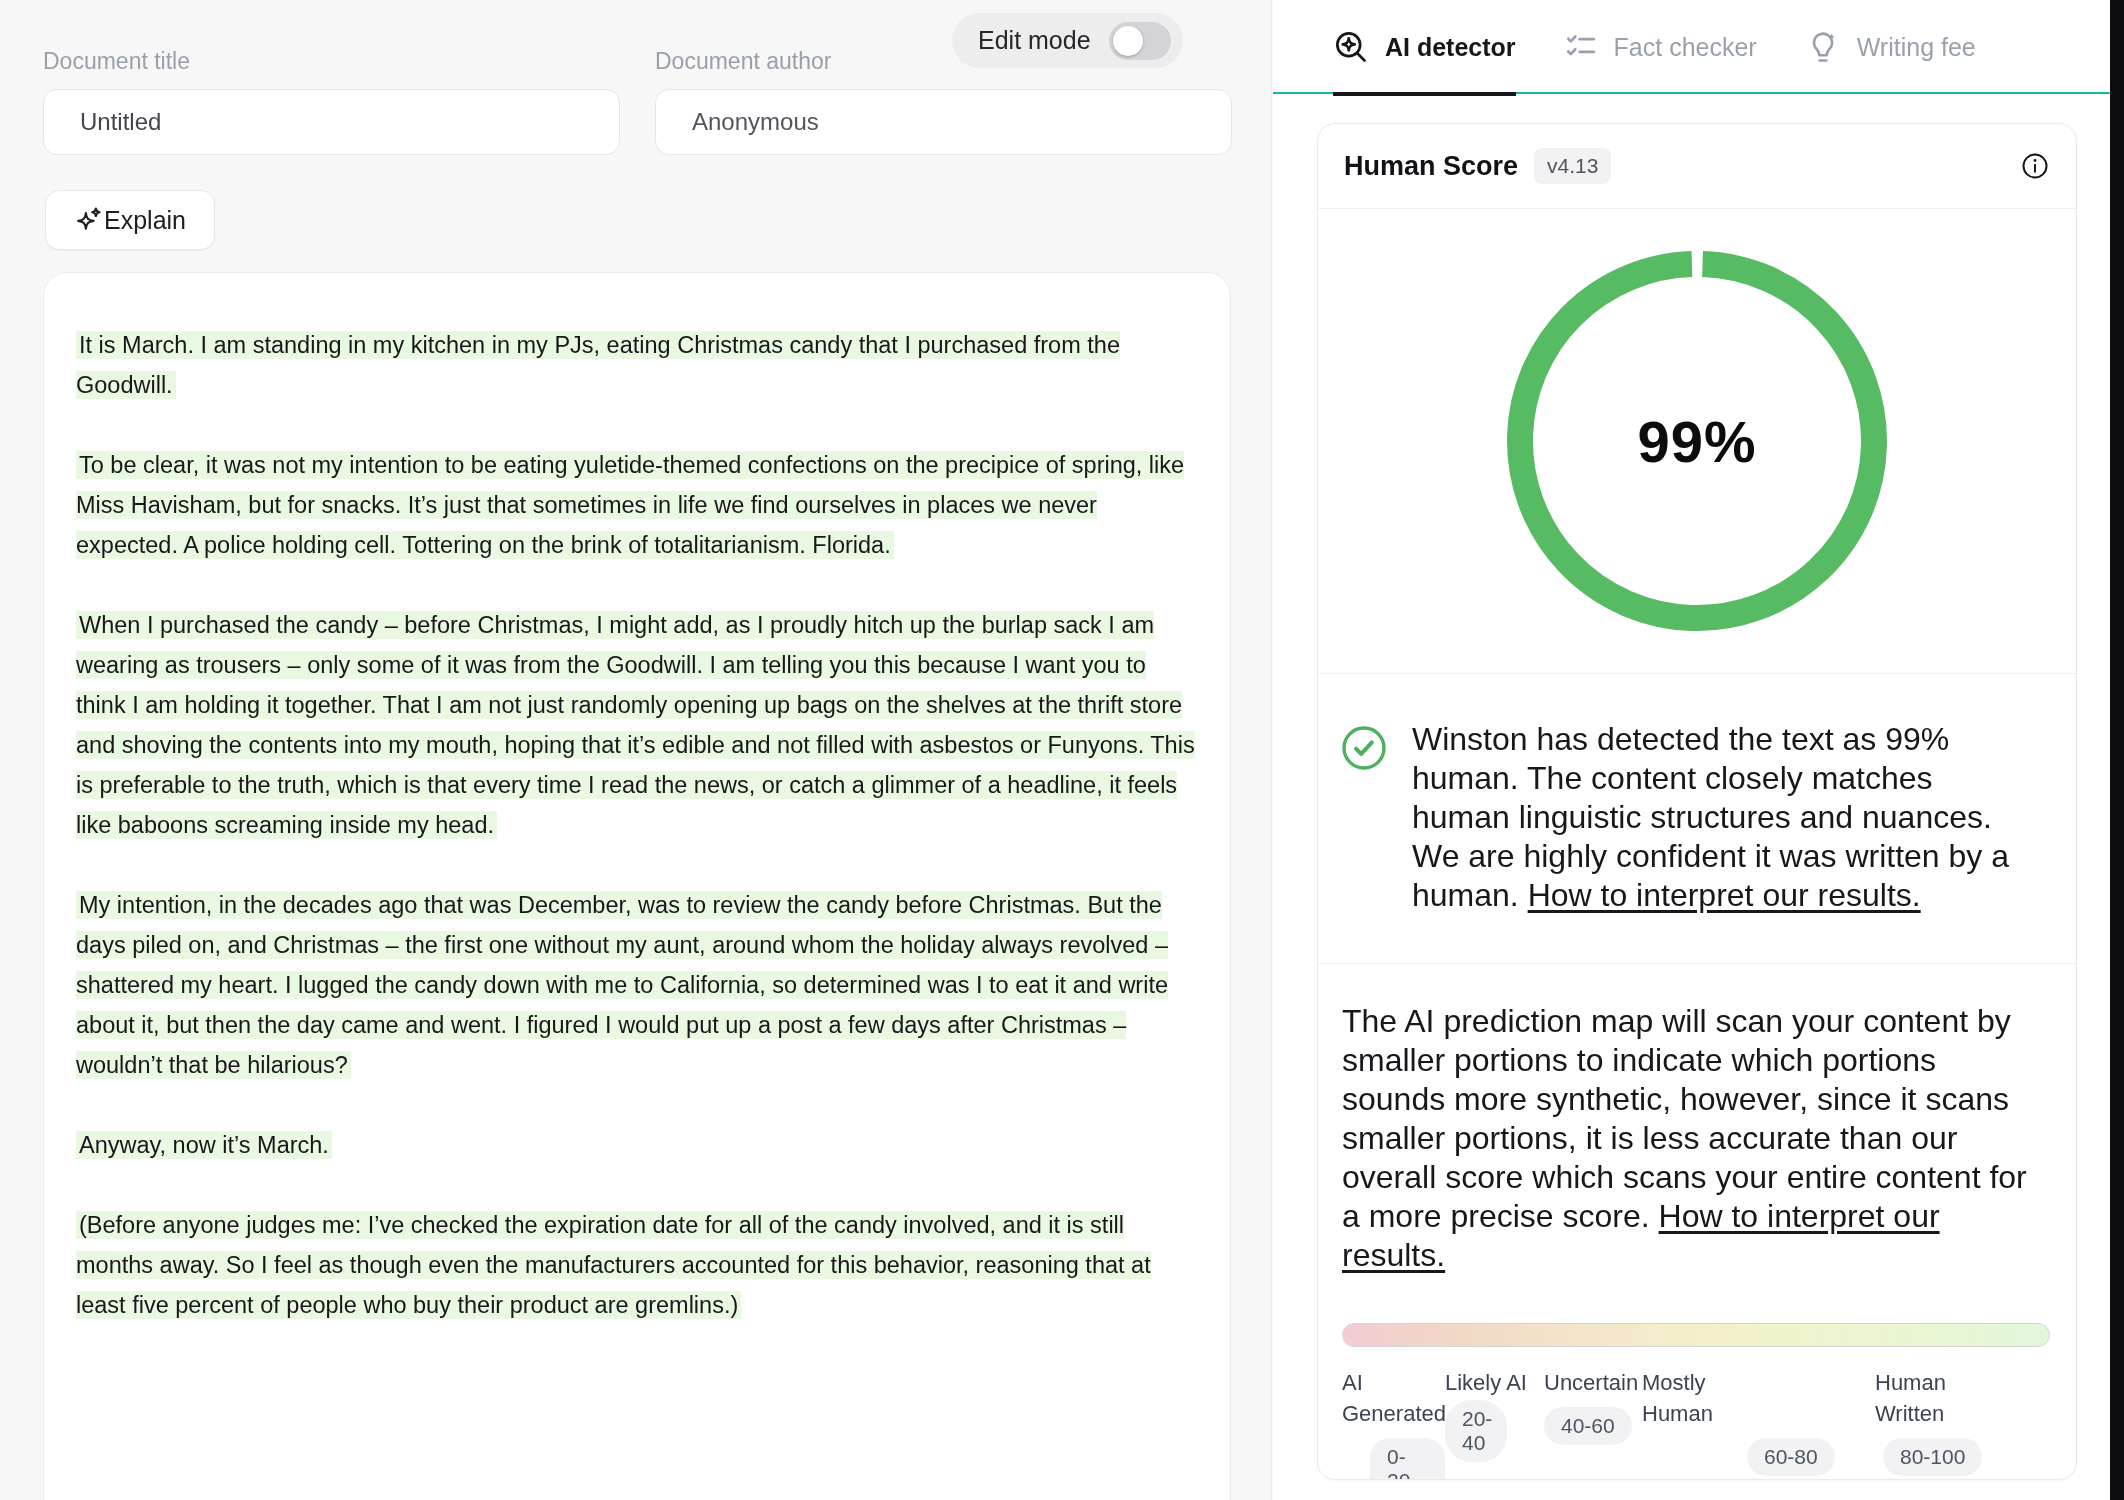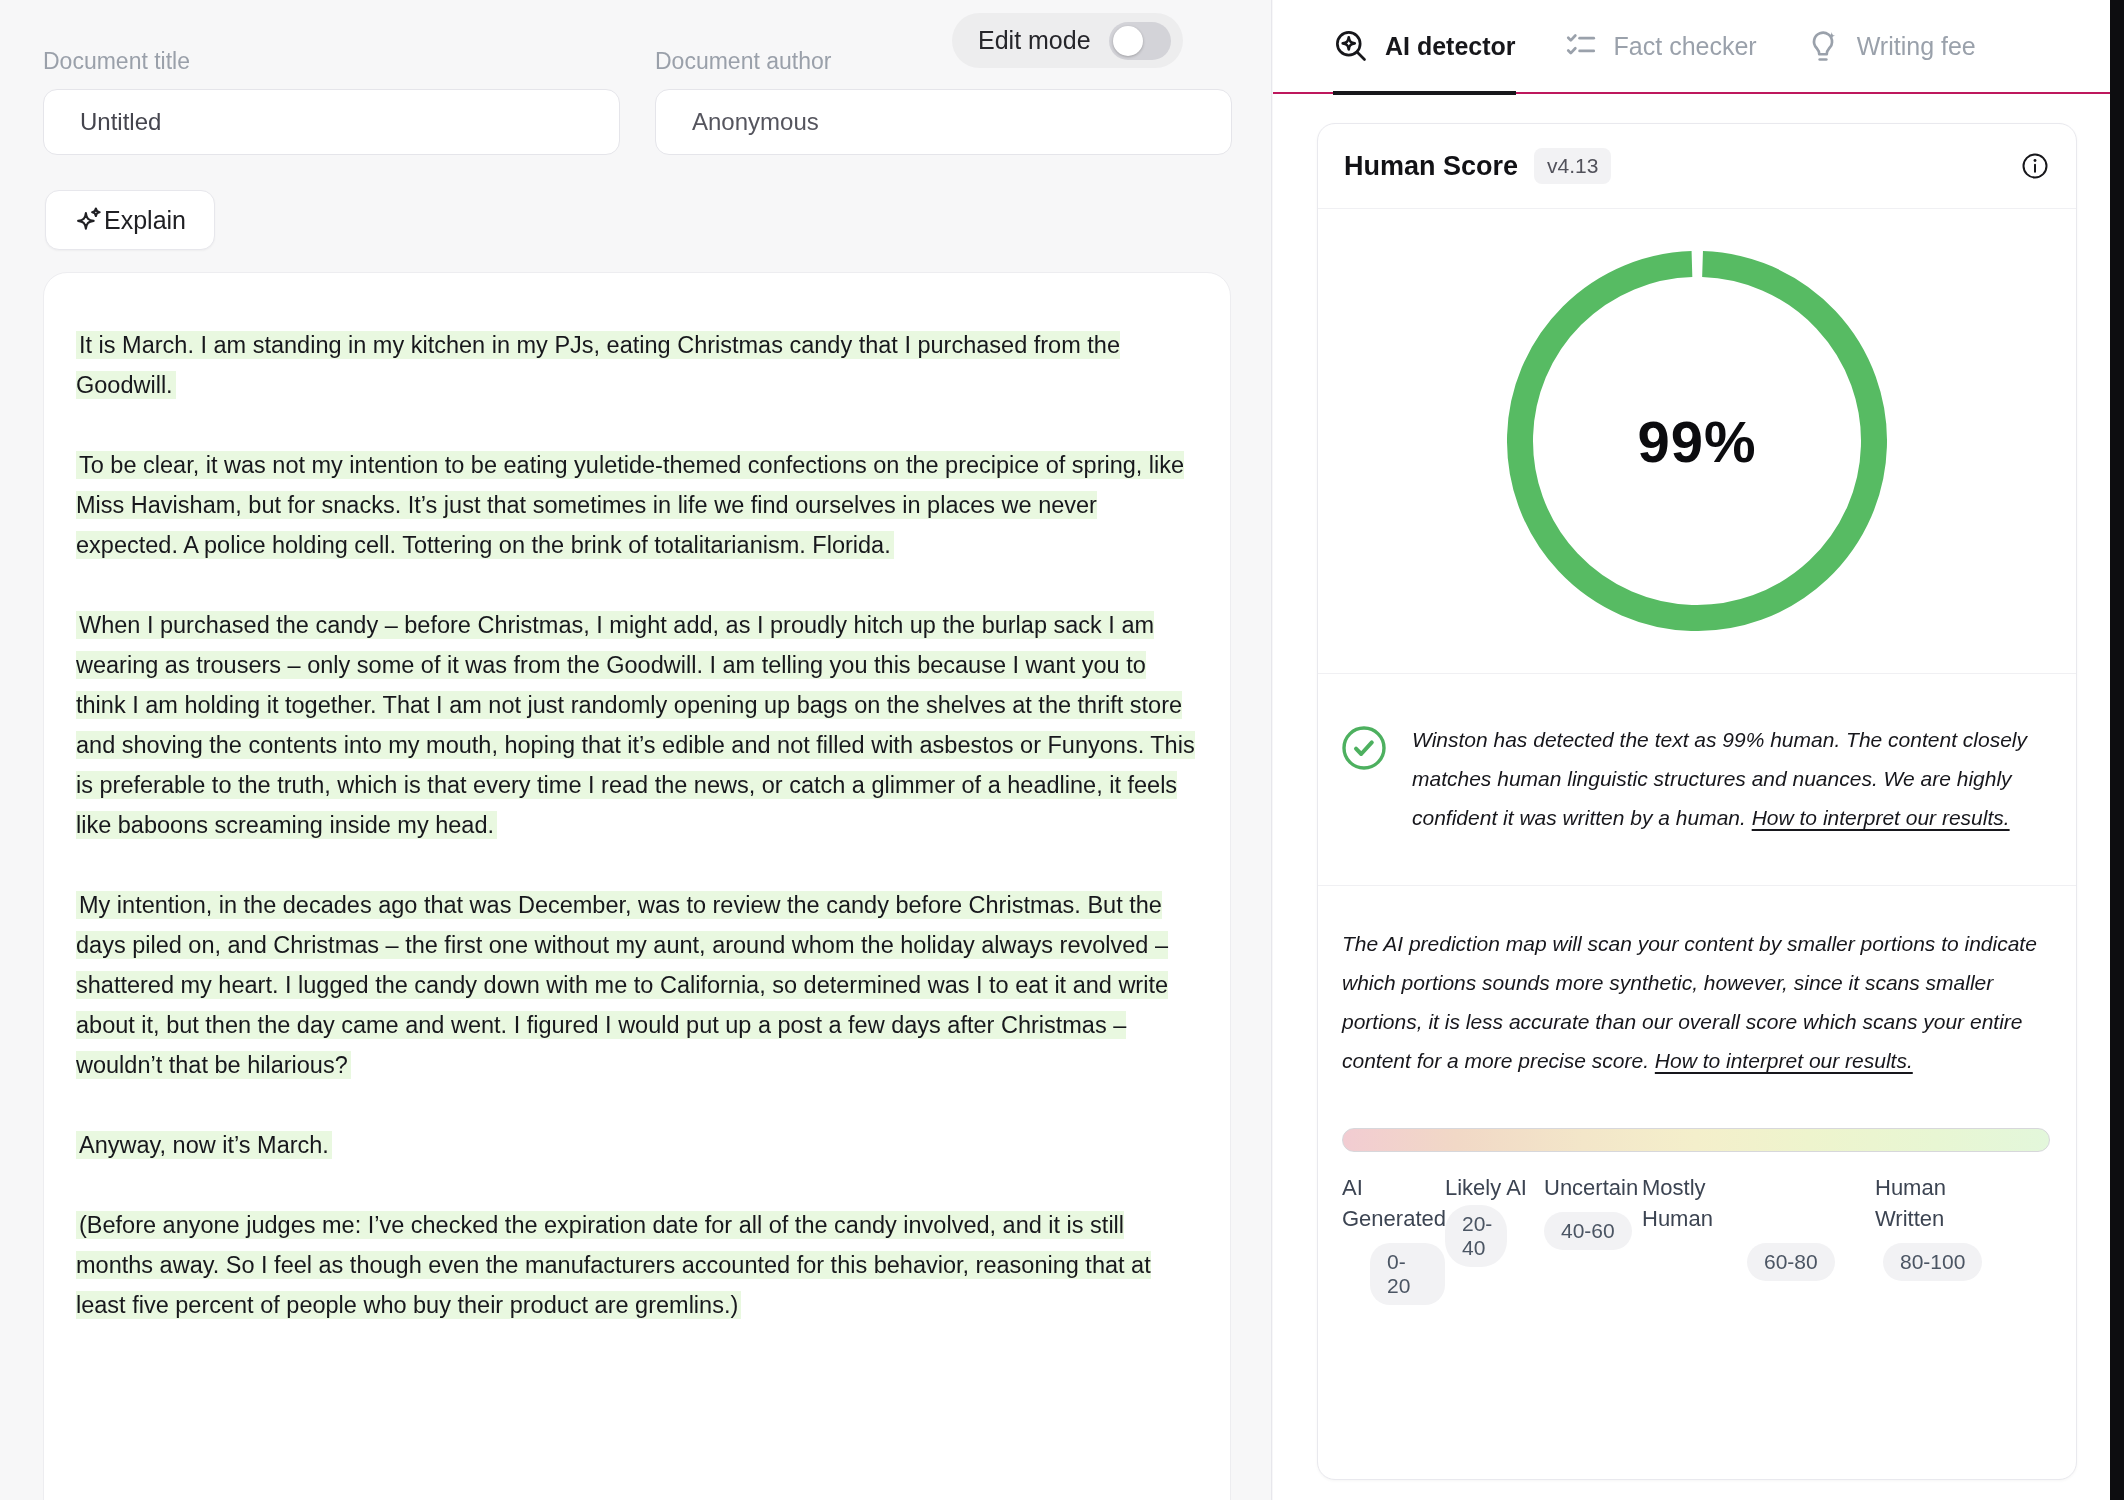--- a/index.html
+++ b/index.html
@@ -38,22 +38,22 @@
               background:#fff; border:1px solid #ededf0; border-radius:24px;
               padding:52px 34px 40px 32px; }
   .doc-card p { font-size:23.5px; line-height:40px; margin-bottom:40px; color:#17171c; }
   .doc-card mark { background:#e9f8e0; color:#17171c; padding:1px 3px; }
 
   
   .right-panel { position:absolute; left:1273px; top:0; width:837px; height:1500px;
                  background:#fff; overflow:hidden; }
   .dark-strip { position:absolute; right:0; top:0; width:14px; height:1500px; background:#0d0d10; }
 
-  .tabs { position:relative; height:94px; border-bottom:2px solid #be185d;
-          display:flex; align-items:center; padding-left:60px; gap:48px; white-space:nowrap; }
+  .tabs { position:relative; height:94px; border-bottom:2px solid #14b8a6;
+          display:flex; align-items:flex-start; padding-left:60px; gap:48px; white-space:nowrap; }
   .tab { position:relative; height:94px; display:flex; align-items:center; gap:16px;
          font-size:25px; color:#9aa1ab; cursor:pointer; }
   .tab svg { flex:0 0 auto; }
   .tab.active { color:#17171b; font-weight:bold; }
   .tab.active::after { content:""; position:absolute; left:0; right:0; bottom:-2px;
                        height:4px; background:#17171b; }
 
   .score-card { position:absolute; left:44px; top:123px; width:760px; height:1357px;
                 background:#fff; border:1px solid #e9e9ee; border-radius:18px;
                 box-shadow:0 1px 3px rgba(0,0,0,.04); overflow:hidden; }
@@ -67,21 +67,21 @@
   .gauge-section { height:465px; border-bottom:1px solid #f0f0f3;
                    display:flex; align-items:center; justify-content:center; }
   .gauge-wrap { position:relative; width:380px; height:380px; }
   .score-text { position:absolute; inset:0; display:flex; align-items:center;
                 justify-content:center; font-size:58px; font-weight:600; color:#0c0c0f;
                 letter-spacing:1px; }
 
   .result-section { display:flex; gap:24px; padding:46px 38px 48px 22px;
                     border-bottom:1px solid #f0f0f3; }
   .result-icon { flex:0 0 auto; margin-top:4px; }
-  .rich-text { font-size:21px; line-height:39px; color:#17171c;font-style:italic; }
+  .rich-text { font-size:32px; line-height:39px; color:#17171c; }
   .rich-text a { color:#17171c; text-decoration:underline; text-underline-offset:4px; cursor:pointer; }
 
   .prediction-section { padding:38px 32px 0 24px; }
 
   .gradient-bar { margin:48px 26px 0 24px; height:24px; border-radius:13px;
                   border:1px solid #d7d7db;
                   background:linear-gradient(90deg,#f2ccd2 0%,#f1d8c6 16%,#f3e6c9 34%,
                              #f4efcb 50%,#eef4cd 66%,#e8f6d3 84%,#e3f7db 100%); }
 
   .legend { display:flex; margin:20px 26px 0 24px; align-items:flex-start; }

